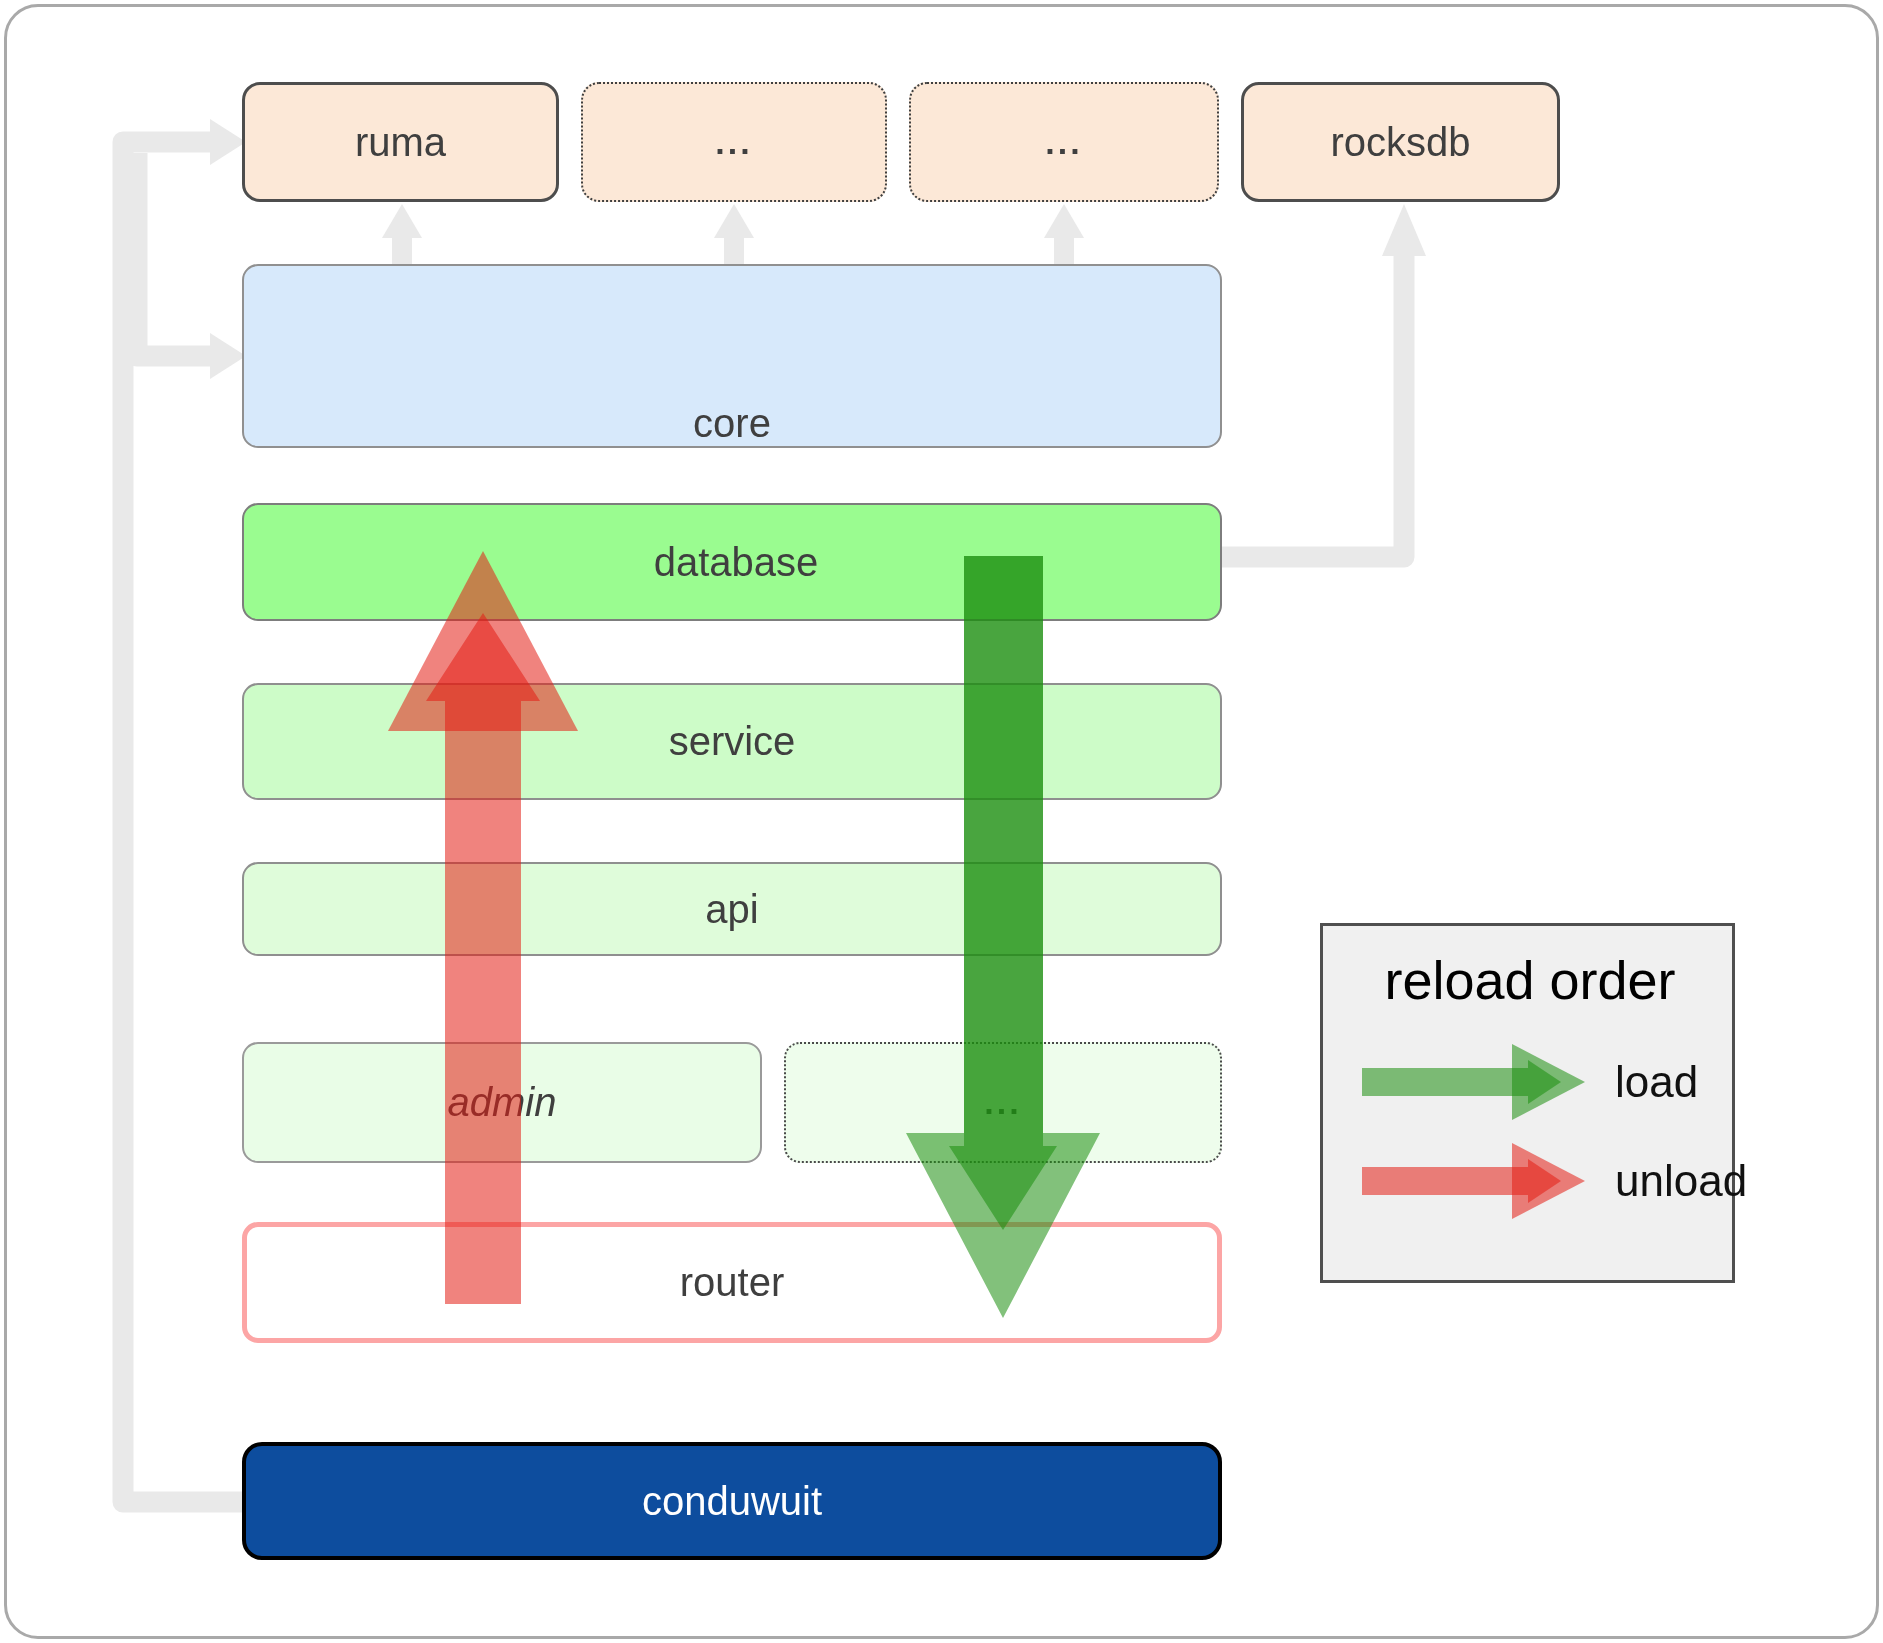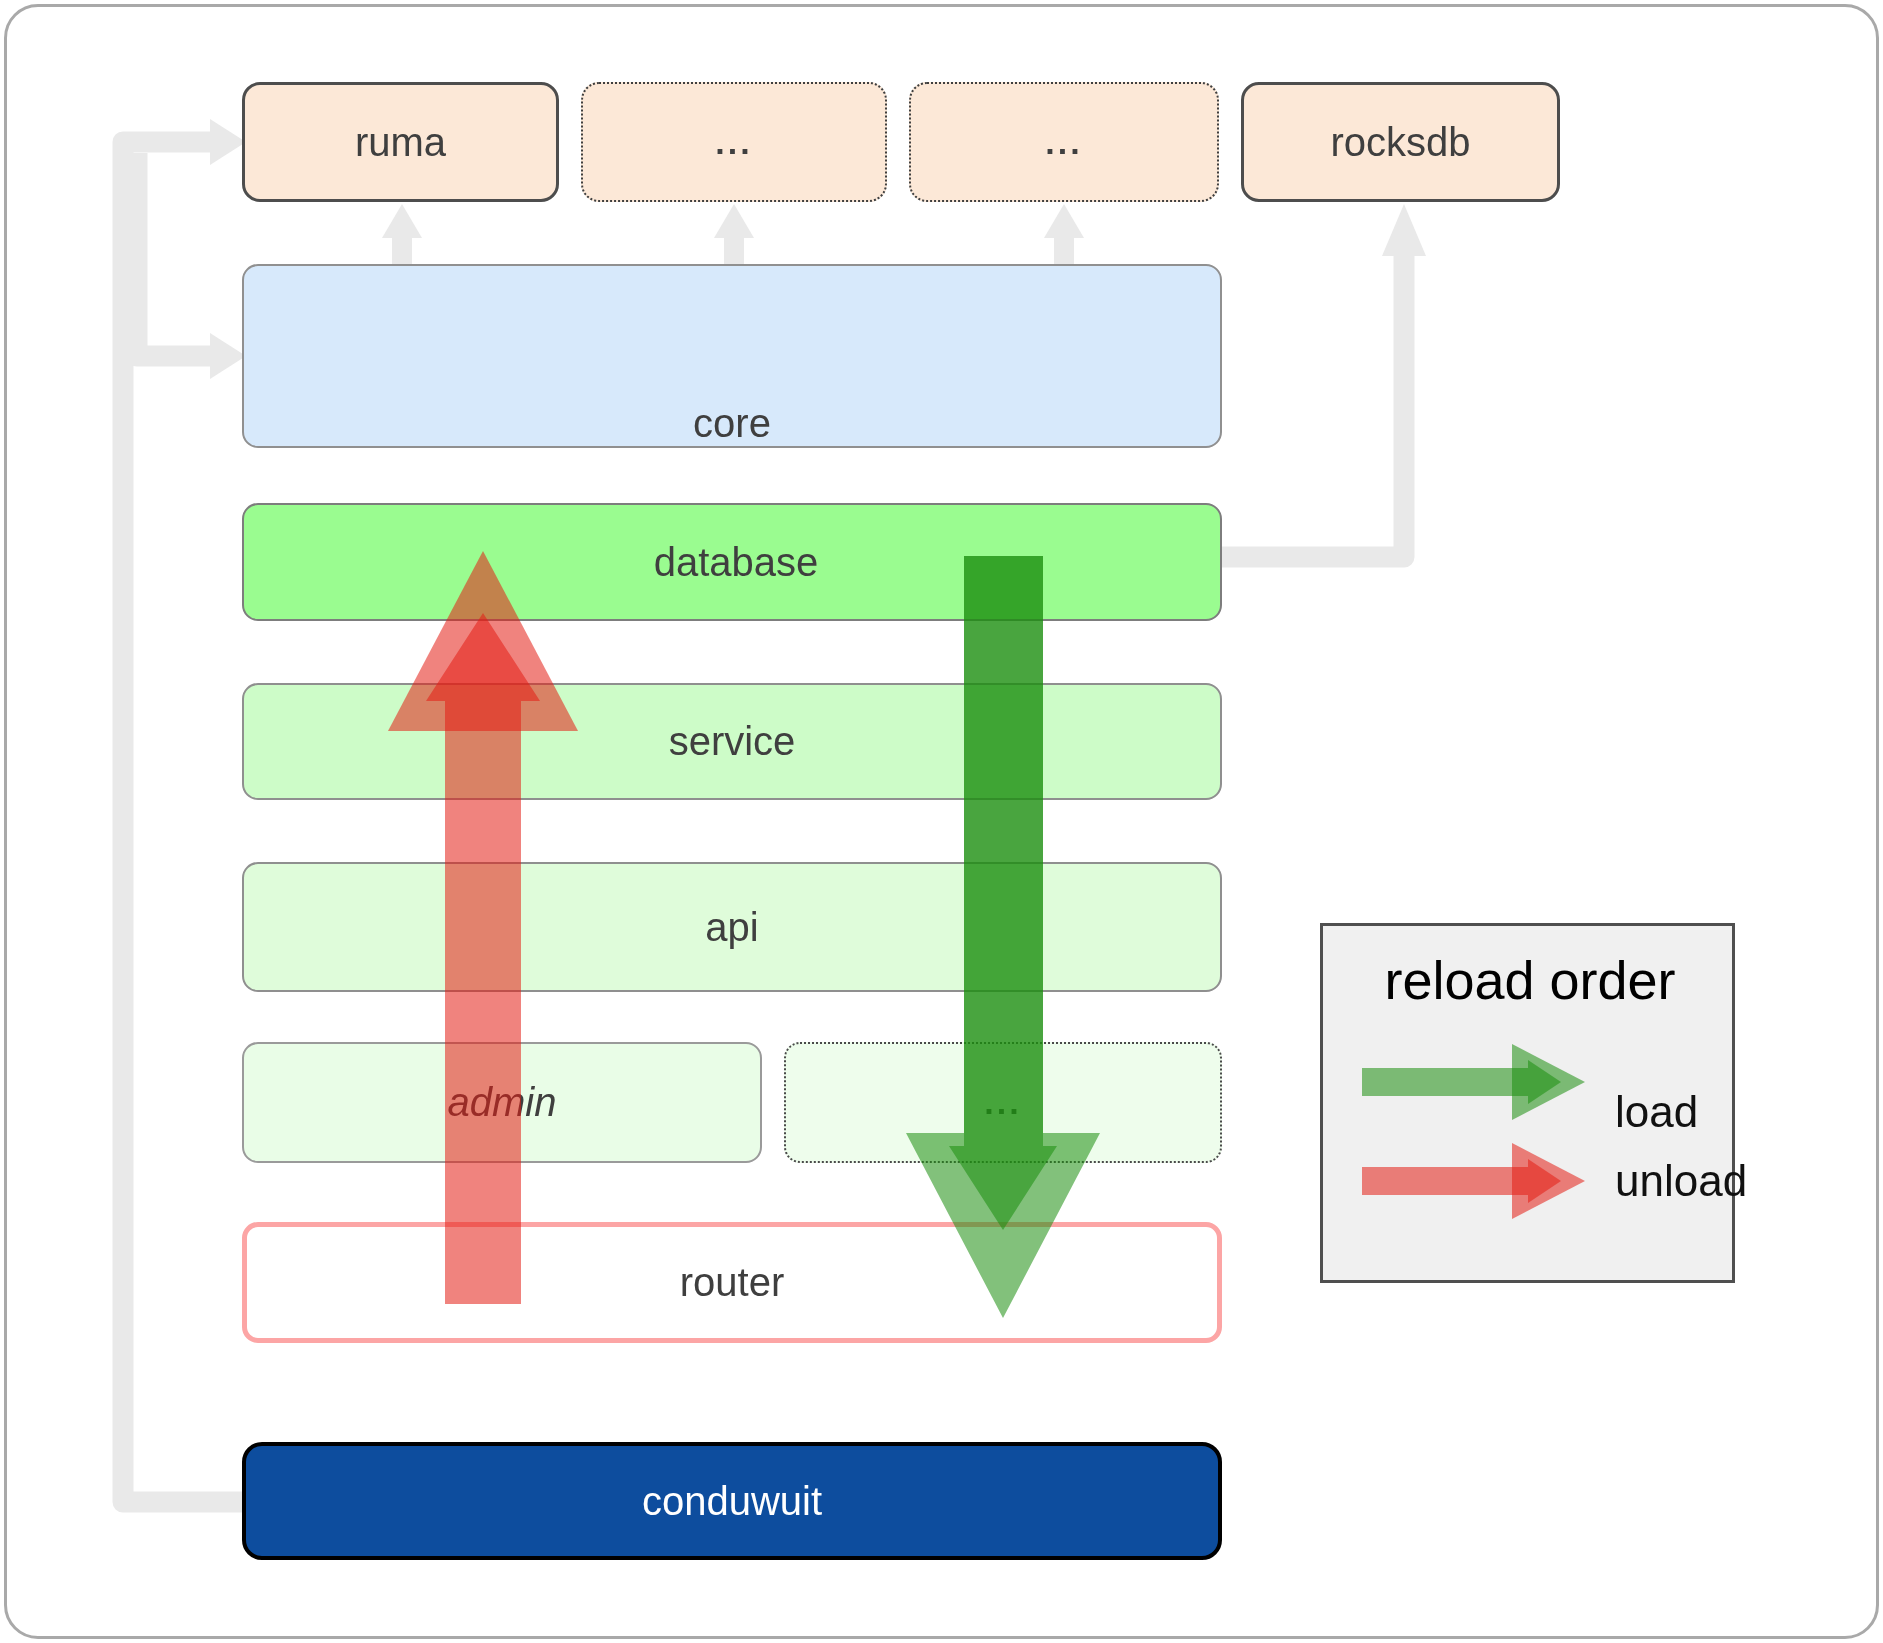--- a/index.html
+++ b/index.html
@@ -61,21 +61,21 @@
     color: #000000;
   }
   .legend-label {
     position: absolute;
     left: 1615px;
     width: 120px; height: 52px;
     display: flex; align-items: center;
     font-size: 44px;
     color: #111111;
   }
-  .legend-label.load   { top: 1056px; margin-top: 30px; }
+  .legend-label.load   { top: 1056px; }
   .legend-label.unload { top: 1155px; }
 </style>
 </head>
 <body>
 
 <div class="canvas">
 
   <div class="frame"></div>
 
   <svg class="layer" viewBox="0 0 1883 1643">
@@ -114,21 +114,21 @@
   </div>
 
   <div class="box green" style="left:242px; top:503px; width:980px; height:118px;padding-left:8px;">
     <span>database</span>
   </div>
 
   <div class="box green-md" style="left:242px; top:683px; width:980px; height:117px;">
     <span>service</span>
   </div>
 
-  <div class="box green-lt" style="left:242px; top:862px; width:980px; height:130px;">
+  <div class="box green-lt" style="left:242px; top:862px; width:980px; height:94px;">
     <span>api</span>
   </div>
 
   <div class="box green-xl" style="left:242px; top:1042px; width:520px; height:121px;font-style:italic;">
     <span>admin</span>
   </div>
   <div class="box green-dot" style="left:784px; top:1042px; width:438px; height:121px;">
     <span class="dots">...</span>
   </div>
 

